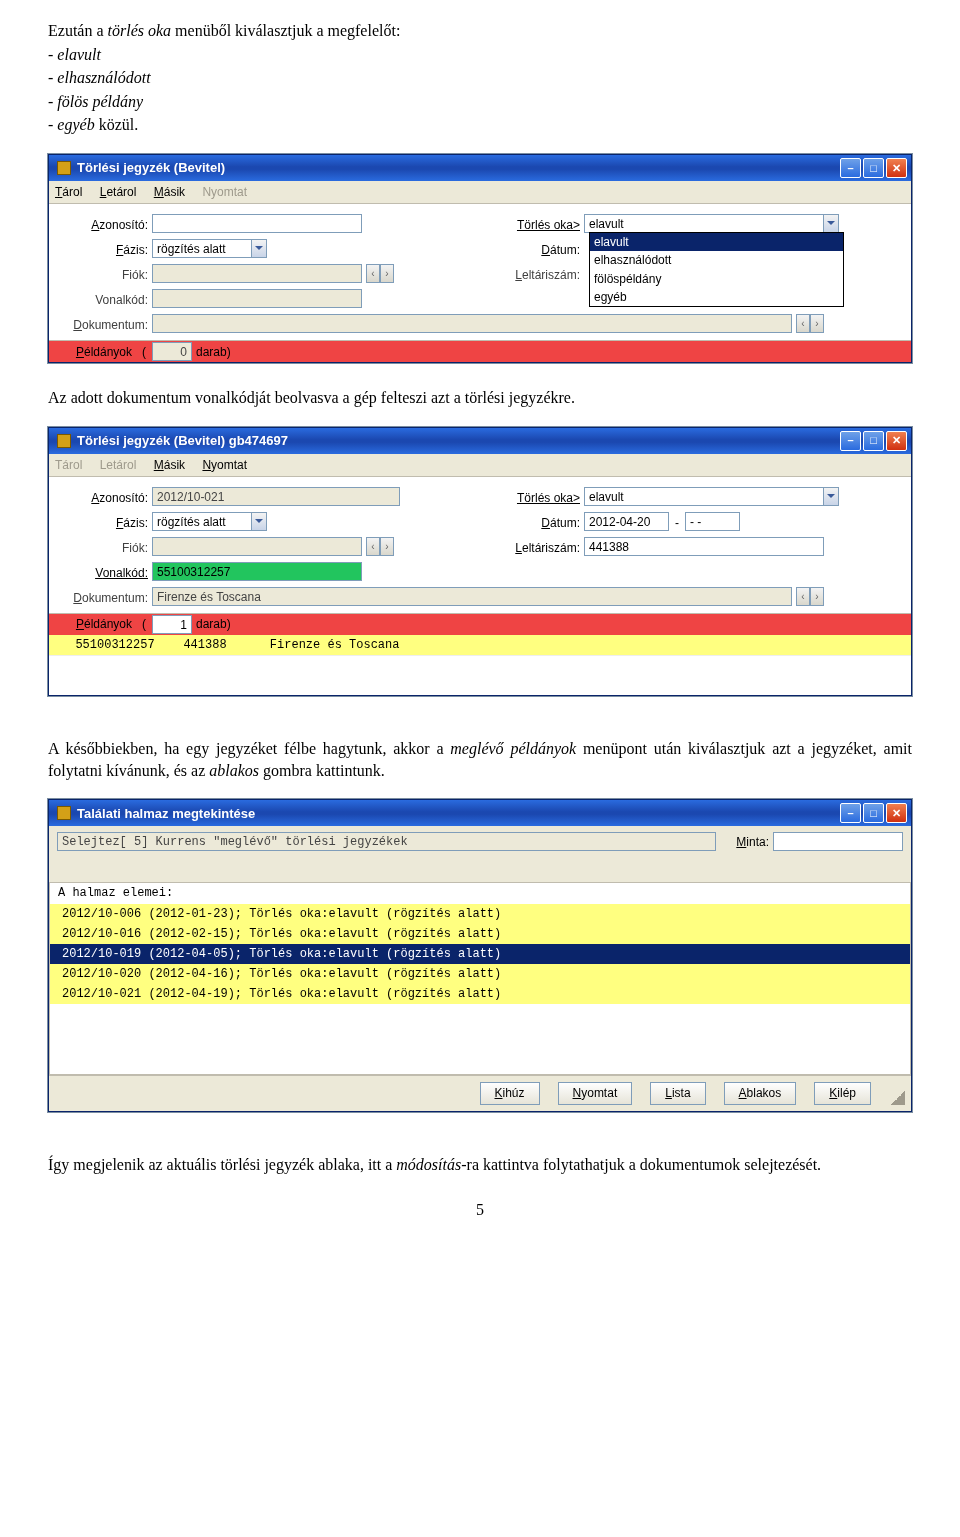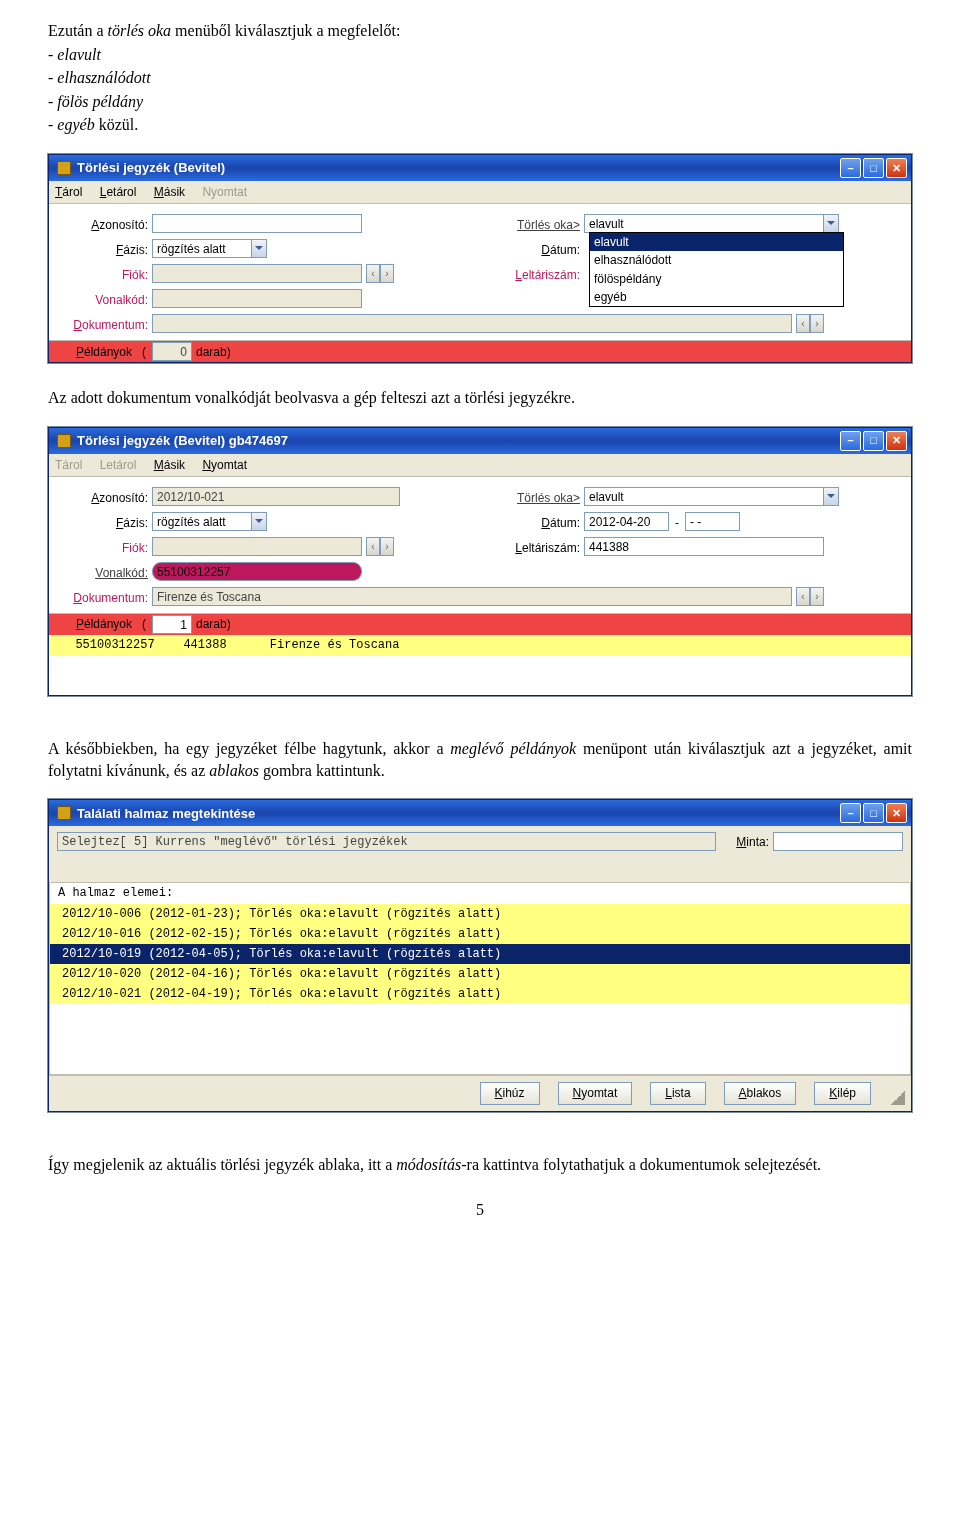--- a/index.html
+++ b/index.html
@@ -65,32 +65,32 @@
 
   .formbody {
     background: #fff;
     border-top: 1px solid #fff;
     padding: 6px 8px 4px 8px;
     position: relative;
   }
 
   .row { display:flex; align-items:flex-end; height:22px; margin-bottom:3px; }
   .lblcol { width: 95px; text-align:right; padding-right:4px; }
-  .lblcol.dim { color:#be185d; }
-  .lblcol.redlink { color:#404040; text-decoration: underline; }
+  .lblcol.dim { color:#404040; }
+  .lblcol.redlink { color:#000000; text-decoration: underline; }
   .field {
     background:#fff;
     border:1px solid #7f9db9;
     height:19px;
     padding:1px 4px;
     font-family: Tahoma, Arial, sans-serif;
     font-size:12px;
   }
   .field.ro { background:#ece9d8; color:#444; }
-  .field.hl { background:#be185d;border-radius:9px; }
+  .field.hl { background:#22c55e; }
   .combo { display:inline-flex; }
   .combo .arrow {
     width:15px; height:19px;
     background:linear-gradient(#f3f3f3,#c8d4e8);
     border:1px solid #7f9db9; border-left:none;
     display:flex; align-items:center; justify-content:center;
   }
   .arrow::after { content:""; border:4px solid transparent; border-top-color:#3a5a99; margin-top:3px; }
   .nav {
     display:inline-flex; gap:0; margin-left:4px;

